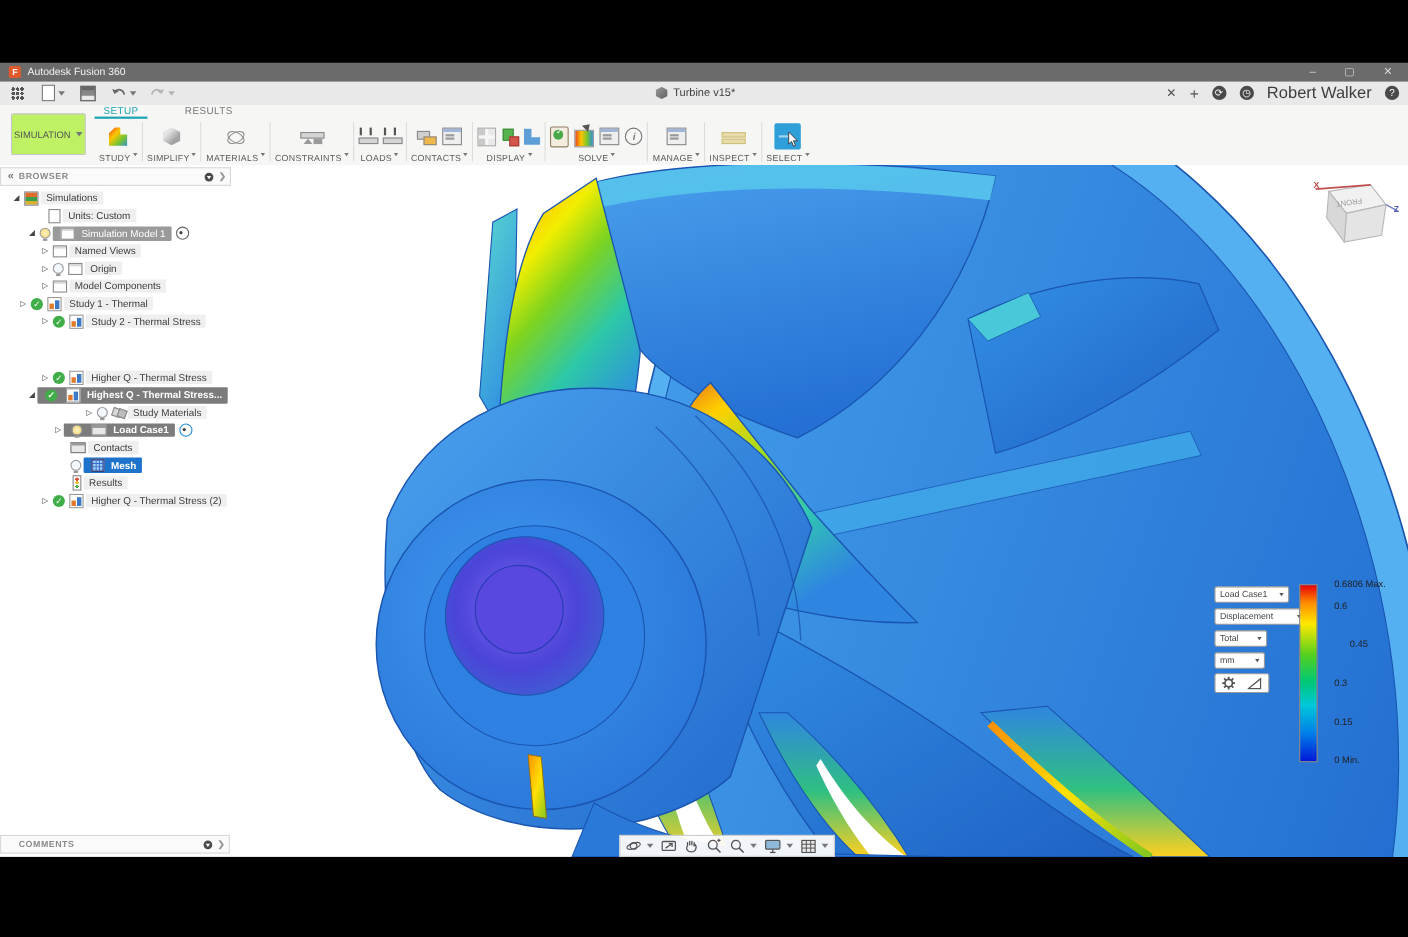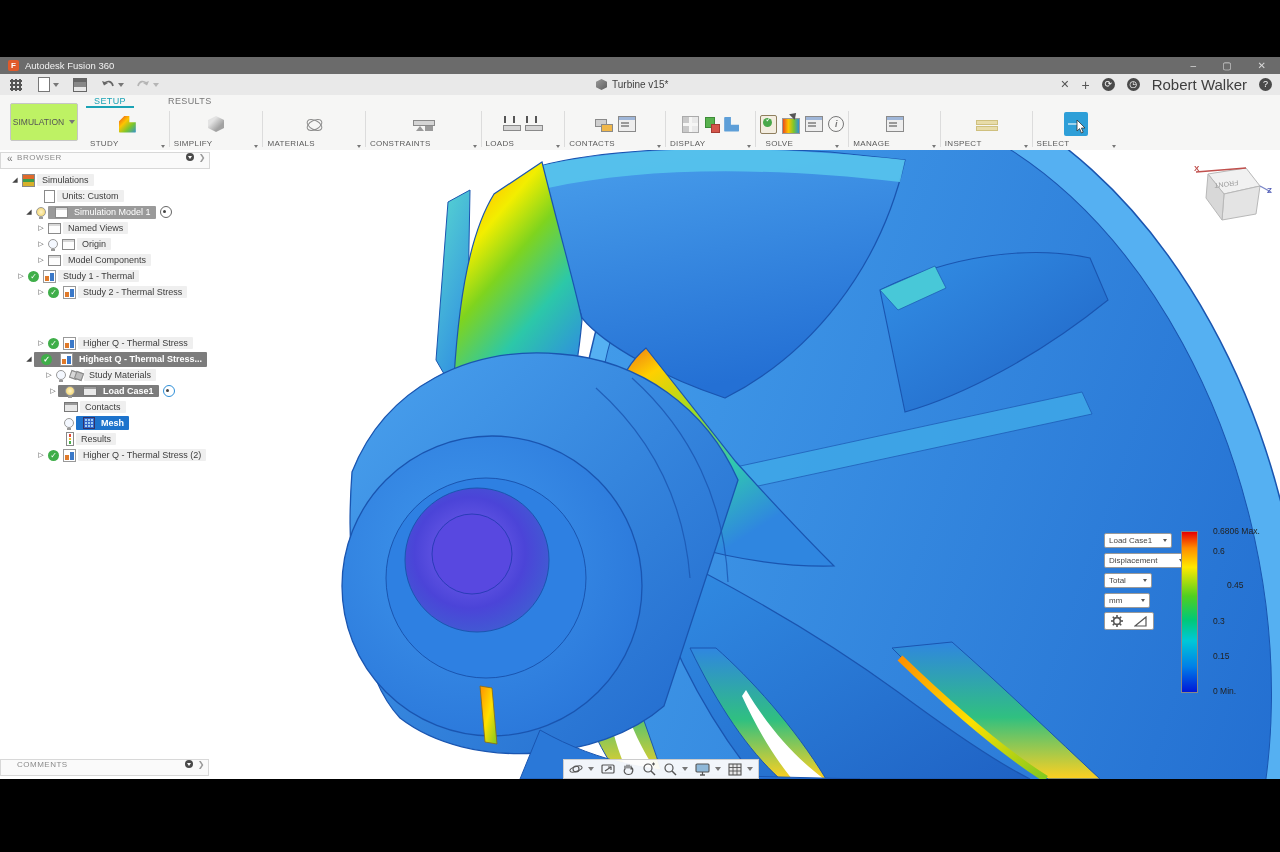--- a/index.html
+++ b/index.html
@@ -37,21 +37,21 @@
   #ribbon{position:absolute;left:0;top:95px;width:1280px;height:55px;background:#f6f6f5;border-bottom:1px solid #cfcfcf;}
   #sim-btn{position:absolute;left:10px;top:8px;width:66px;height:36px;background:#bef264;border:1px solid #c6c6c6;border-radius:2px;
            font-size:8.5px;color:#555;display:flex;align-items:center;justify-content:center;gap:2px;}
   #ribbon-tabs{position:absolute;left:86px;top:0px;height:13px;display:flex;gap:26px;}
   .rtab{font-size:9px;letter-spacing:.4px;color:#777;padding:1px 8px 2px;}
   .rtab.active{color:#1ba3b5;border-bottom:2px solid #1ba3b5;}
   #groups{position:absolute;left:86px;top:14px;height:40px;display:flex;align-items:stretch;}
   .group{display:flex;flex-direction:column;align-items:center;justify-content:space-between;padding:2px 4px 1px;}
   .gsep{width:1px;background:#dcdcdc;margin:2px 0;}
   .gicons{display:flex;align-items:center;gap:5px;height:26px;}
-  .glabel{font-size:8px;color:#5a5a5a;letter-spacing:.3px;white-space:nowrap;display:flex;align-items:flex-end;gap:40px;}
+  .glabel{font-size:8px;color:#5a5a5a;letter-spacing:.3px;white-space:nowrap;display:flex;align-items:flex-start;}
   .glabel .caret{border-top-width:3px;border-left-width:2.5px;border-right-width:2.5px;margin-left:2px;}
   
   .ri{display:inline-block;}
   .ri-study{width:17px;height:17px;background:linear-gradient(135deg,#e84b1e 0%,#ffc400 35%,#7cc62c 65%,#2e8fd8 100%);
             clip-path:polygon(0 100%,0 35%,35% 0,62% 0,62% 40%,100% 40%,100% 100%);border-radius:1px;}
   .ri-cube{width:16px;height:16px;background:linear-gradient(135deg,#e3e3e3 30%,#a2a2a2 70%);
            clip-path:polygon(50% 0,100% 25%,100% 75%,50% 100%,0 75%,0 25%);}
   .ri-atom{position:relative;width:18px;height:16px;}
   .ri-atom::before,.ri-atom::after{content:"";position:absolute;left:1px;top:4px;width:15px;height:8px;border:1.2px solid #8c8c8c;border-radius:50%;}
   .ri-atom::before{transform:rotate(-28deg);}
@@ -87,21 +87,21 @@
   .ri-lines::after{content:"";position:absolute;left:0;top:8px;width:20px;height:3px;background:#e8dca8;border:0.5px solid #cfc07e;}
   .ri-select{position:relative;width:24px;height:24px;background:#2e9fd8;border-radius:2px;}
   .ri-select::before{content:"";position:absolute;left:4px;top:11px;width:12px;height:1.5px;background:#9fd4ee;}
   .cursor-arrow{position:absolute;left:12px;top:8px;width:10px;height:14px;}
   
   #viewport{position:absolute;left:0;top:150px;width:1280px;height:629px;background:#fff;overflow:hidden;}
   #model{position:absolute;left:0;top:0;}
   
   #browser{position:absolute;left:0;top:2px;width:210px;}
   #browser-head,#comments-bar{height:15px;background:rgba(250,250,250,.92);border:1px solid #d8d8d8;
-      display:flex;align-items:flex-start;font-size:8px;color:#8a8a8a;letter-spacing:.5px;}
+      display:flex;align-items:center;font-size:8px;color:#8a8a8a;letter-spacing:.5px;font-weight:bold;}
   #browser-head .dd-dot,#comments-bar .dd-dot{margin-left:auto;width:8px;height:8px;border-radius:50%;background:#4a4a4a;position:relative;}
   .dd-dot::after{content:"";position:absolute;left:2px;top:3.2px;width:0;height:0;border-left:2px solid transparent;border-right:2px solid transparent;border-top:3px solid #fff;}
   .panel-exp{color:#999;font-size:8px;margin:0 3px 0 5px;}
   .chev2::before{content:"\00AB";font-size:10px;color:#777;margin:0 4px 0 6px;}
   #tree{margin-top:3px;}
   .brow{height:16px;display:flex;align-items:center;font-size:9px;color:#3c3c3c;white-space:nowrap;}
   .exp{width:10px;font-size:7px;color:#444;text-align:center;flex:none;}
   .exp.c::before{content:"\25B7";}
   .exp.e::before{content:"\25E2";}
   .lbl{background:rgba(238,238,238,.92);padding:1px 5px;border-radius:1px;}
@@ -504,21 +504,21 @@
         <span class="lbl">Higher Q - Thermal Stress</span>
       </div>
       <div class="brow" style="padding-left:24px;">
         <span class="exp e"></span>
         <span class="chip dark">
               <span class="ic i-check"></span>
               <span class="ic i-chart"></span>
               <span>Highest Q - Thermal Stress...</span>
             </span>
       </div>
-      <div class="brow" style="padding-left:44px;">
+      <div class="brow" style="padding-left:76px;">
         <span class="exp c"></span>
             <span class="ic i-bulb off"></span>
             <span class="ic i-mats"></span>
         <span class="lbl">Study Materials</span>
       </div>
       <div class="brow" style="padding-left:48px;">
         <span class="exp c"></span>
         <span class="chip dark">
               <span class="ic i-bulb"></span>
               <span class="ic i-table"></span>

